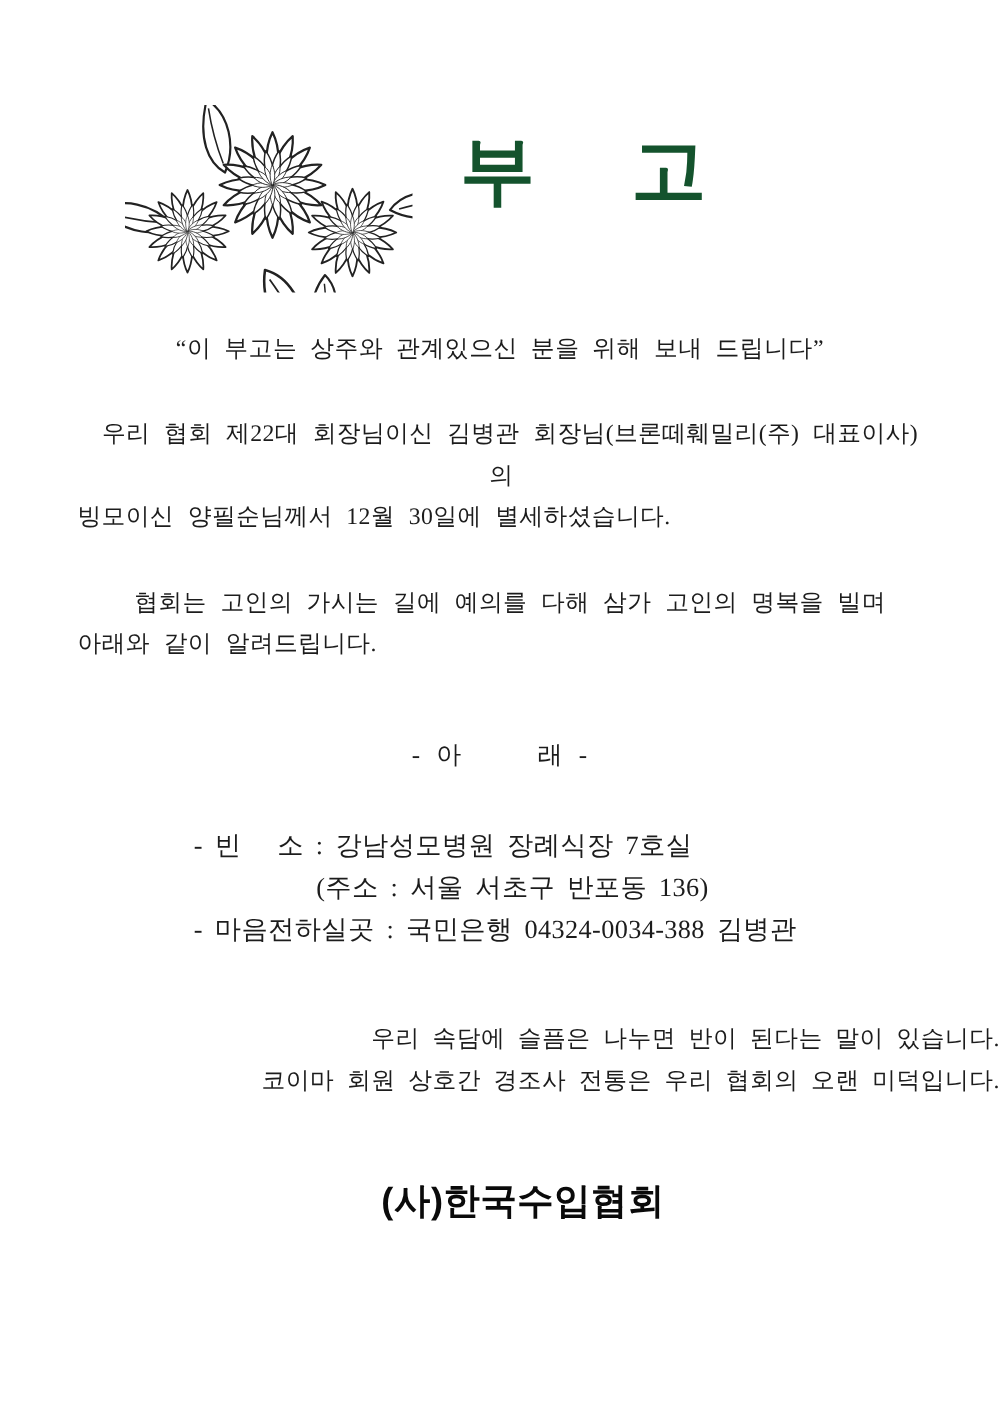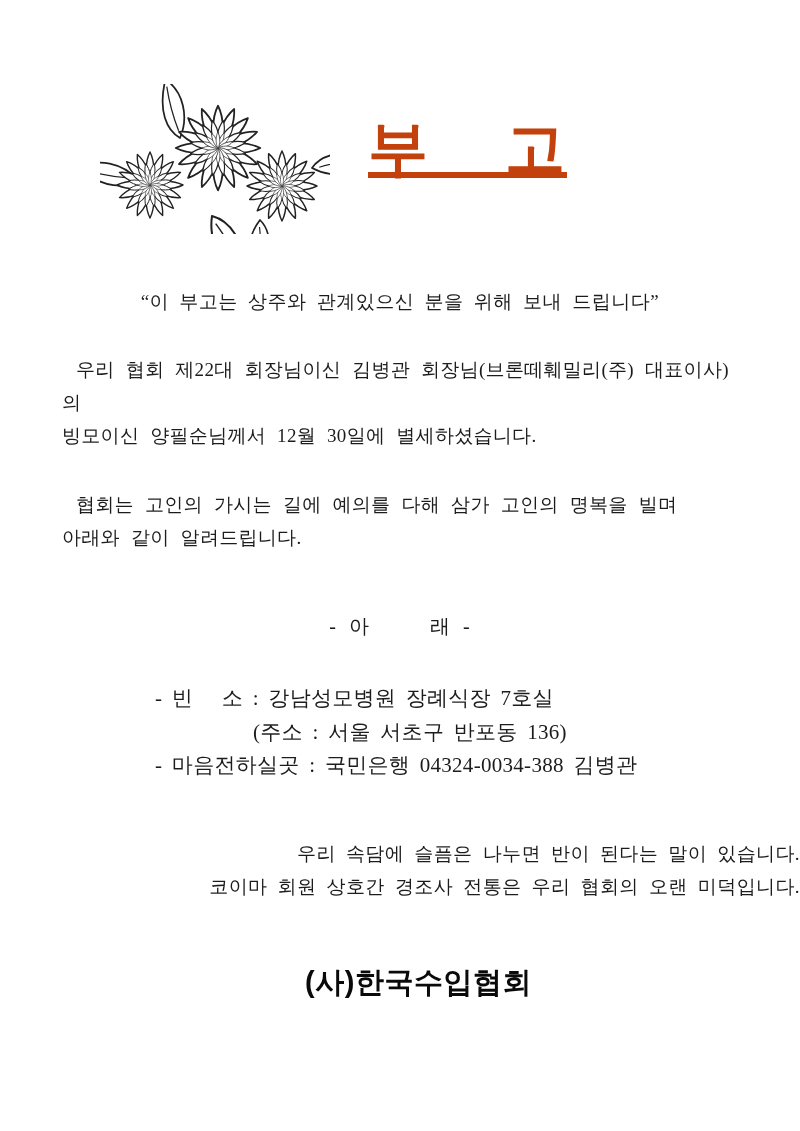--- a/index.html
+++ b/index.html
@@ -9,42 +9,41 @@
     margin:0 auto;
     background:#ffffff;
     color:#1c1c1c;
     font-family:"Liberation Serif","DejaVu Serif",serif;
     overflow:hidden;
   }
   
   .header{position:relative;height:250px;}
   .flowers{position:absolute;left:100px;top:84px;}
   .doc-title{
-    position:absolute;left:368px;top:116px;
+    position:absolute;left:368px;top:104px;
     font-size:60px;font-weight:700;line-height:1.1;
     word-spacing:58px;letter-spacing:2px;
-    color:#c2410c;
+    color:#14532d;
     font-family:"Liberation Serif","DejaVu Serif",serif;
-    text-decoration:underline;
   }
   
   .quote{
-    margin:40px 62px 0 62px;
+    margin:18px 62px 0 62px;
     text-align:center;
     font-size:19px;line-height:23px;
     word-spacing:5px;letter-spacing:0.5px;
   }
   
   .para{
     margin:40px 60px 0 62px;
     font-size:19px;line-height:33px;
     word-spacing:6px;letter-spacing:0.3px;
   }
   .para.second{margin-top:36px;}
-  .para .line1{text-indent:14px;}
+  .para .line1{text-indent:14px;text-align:center;}
   .para .line{display:block;}
   
   .section-heading{
     margin-top:60px;
     text-align:center;
     font-size:20px;line-height:24px;
     white-space:pre;letter-spacing:1px;
   }
   
   .details{

